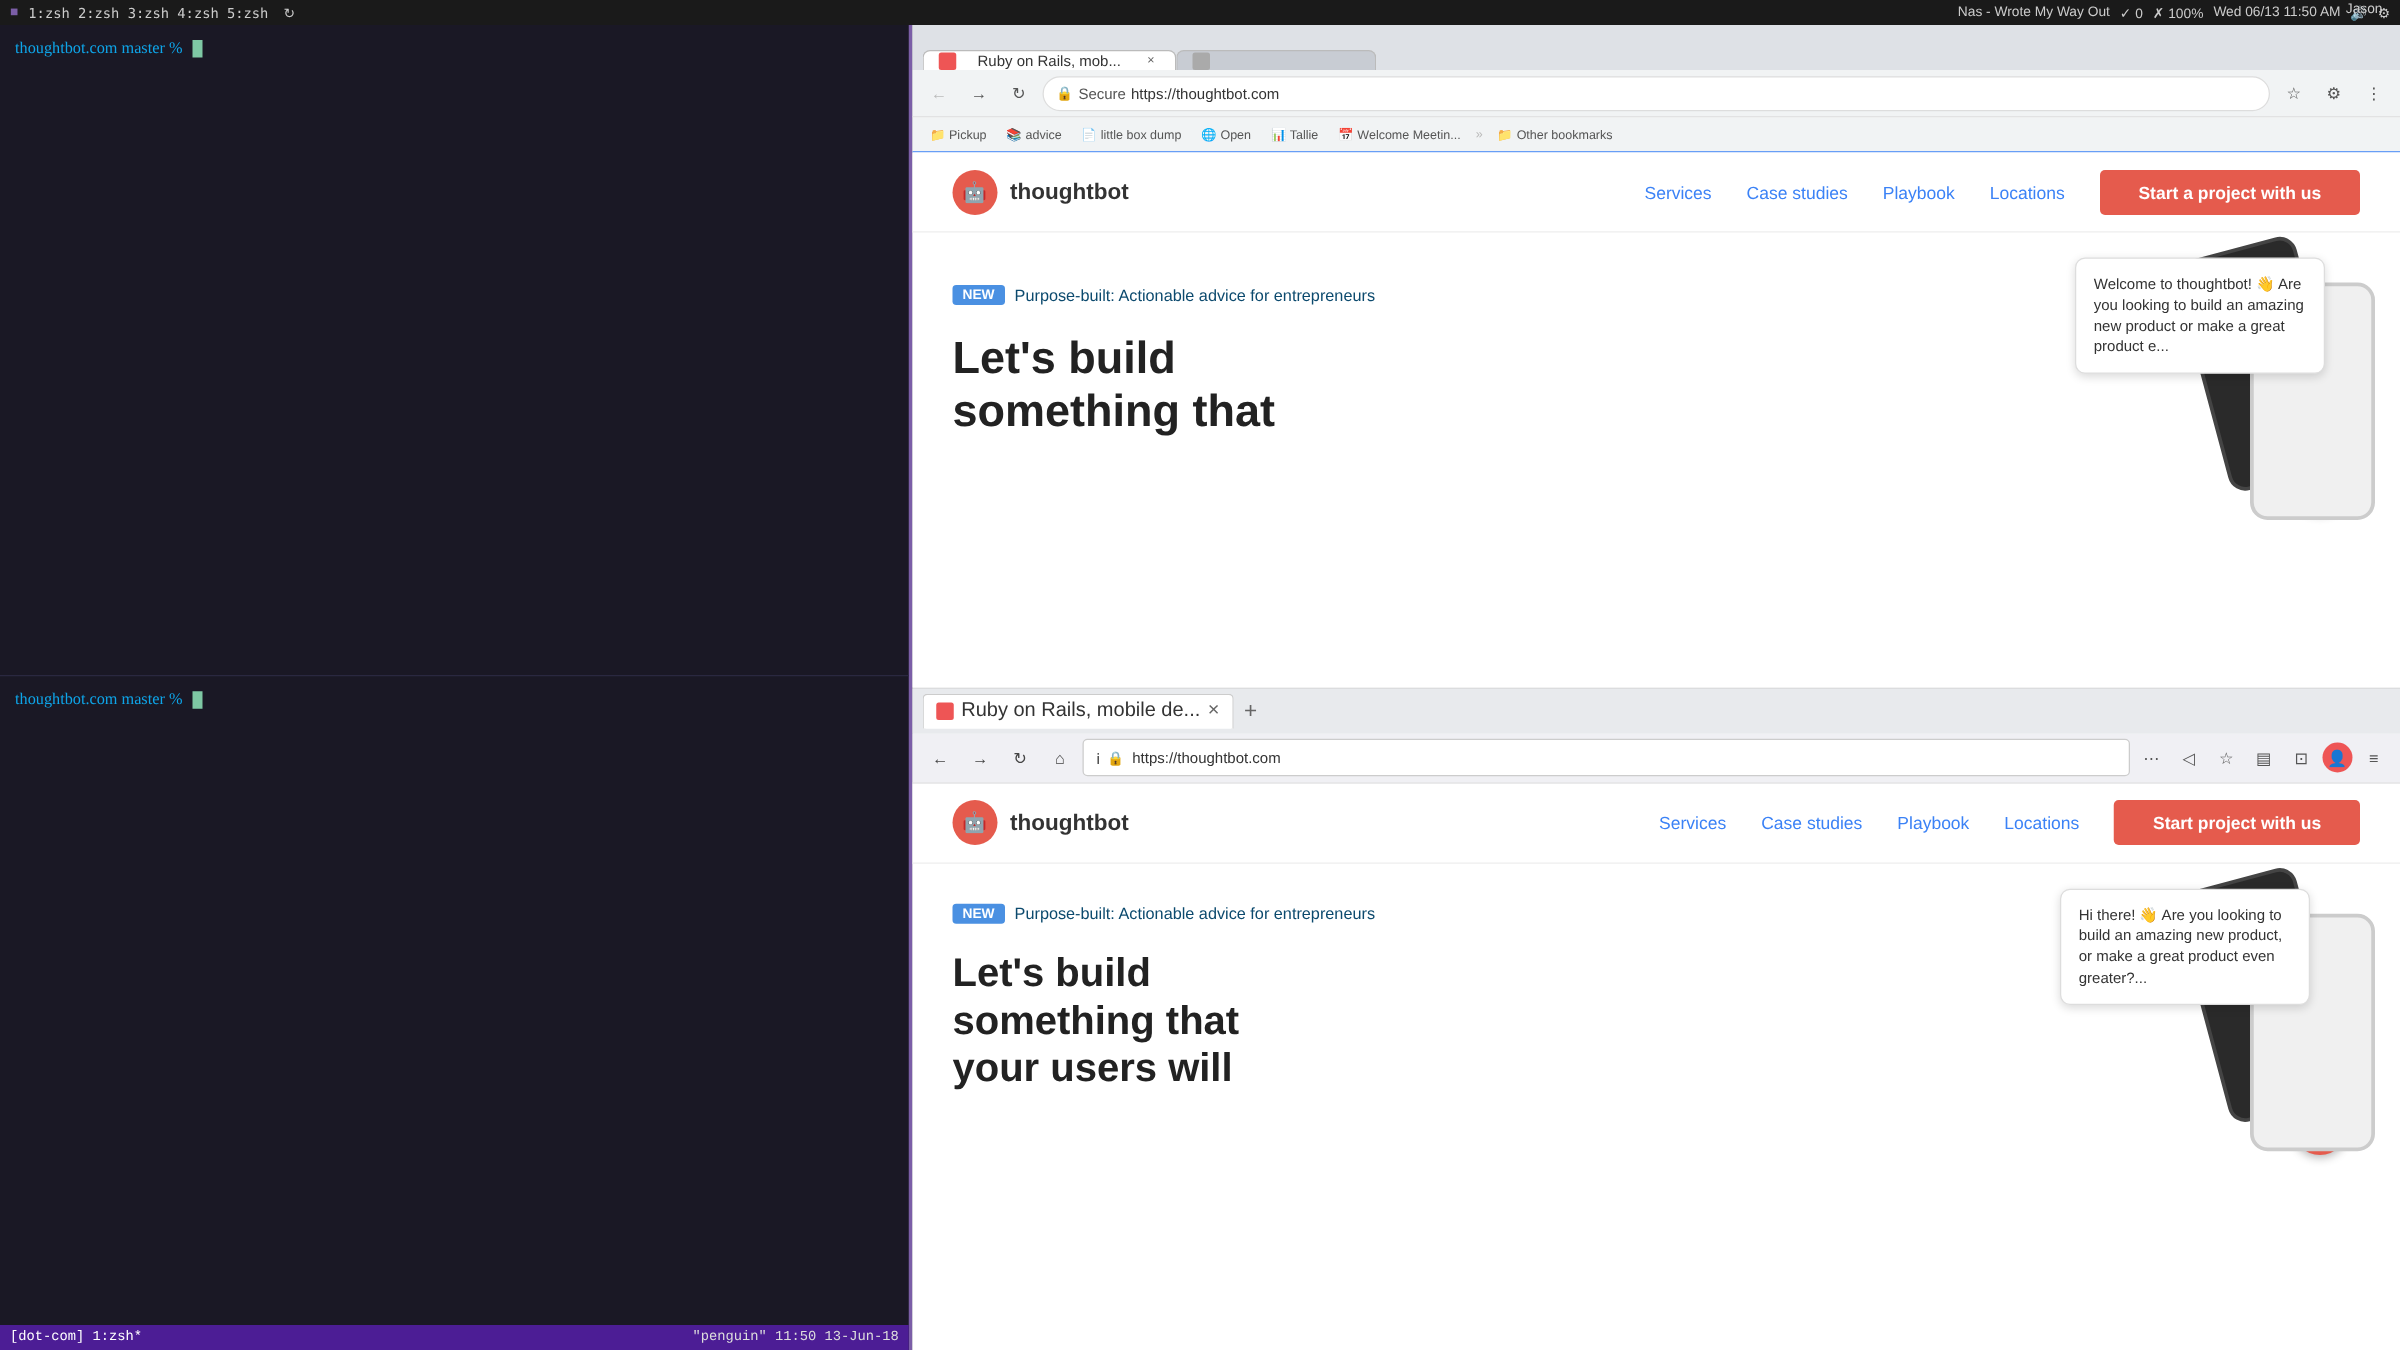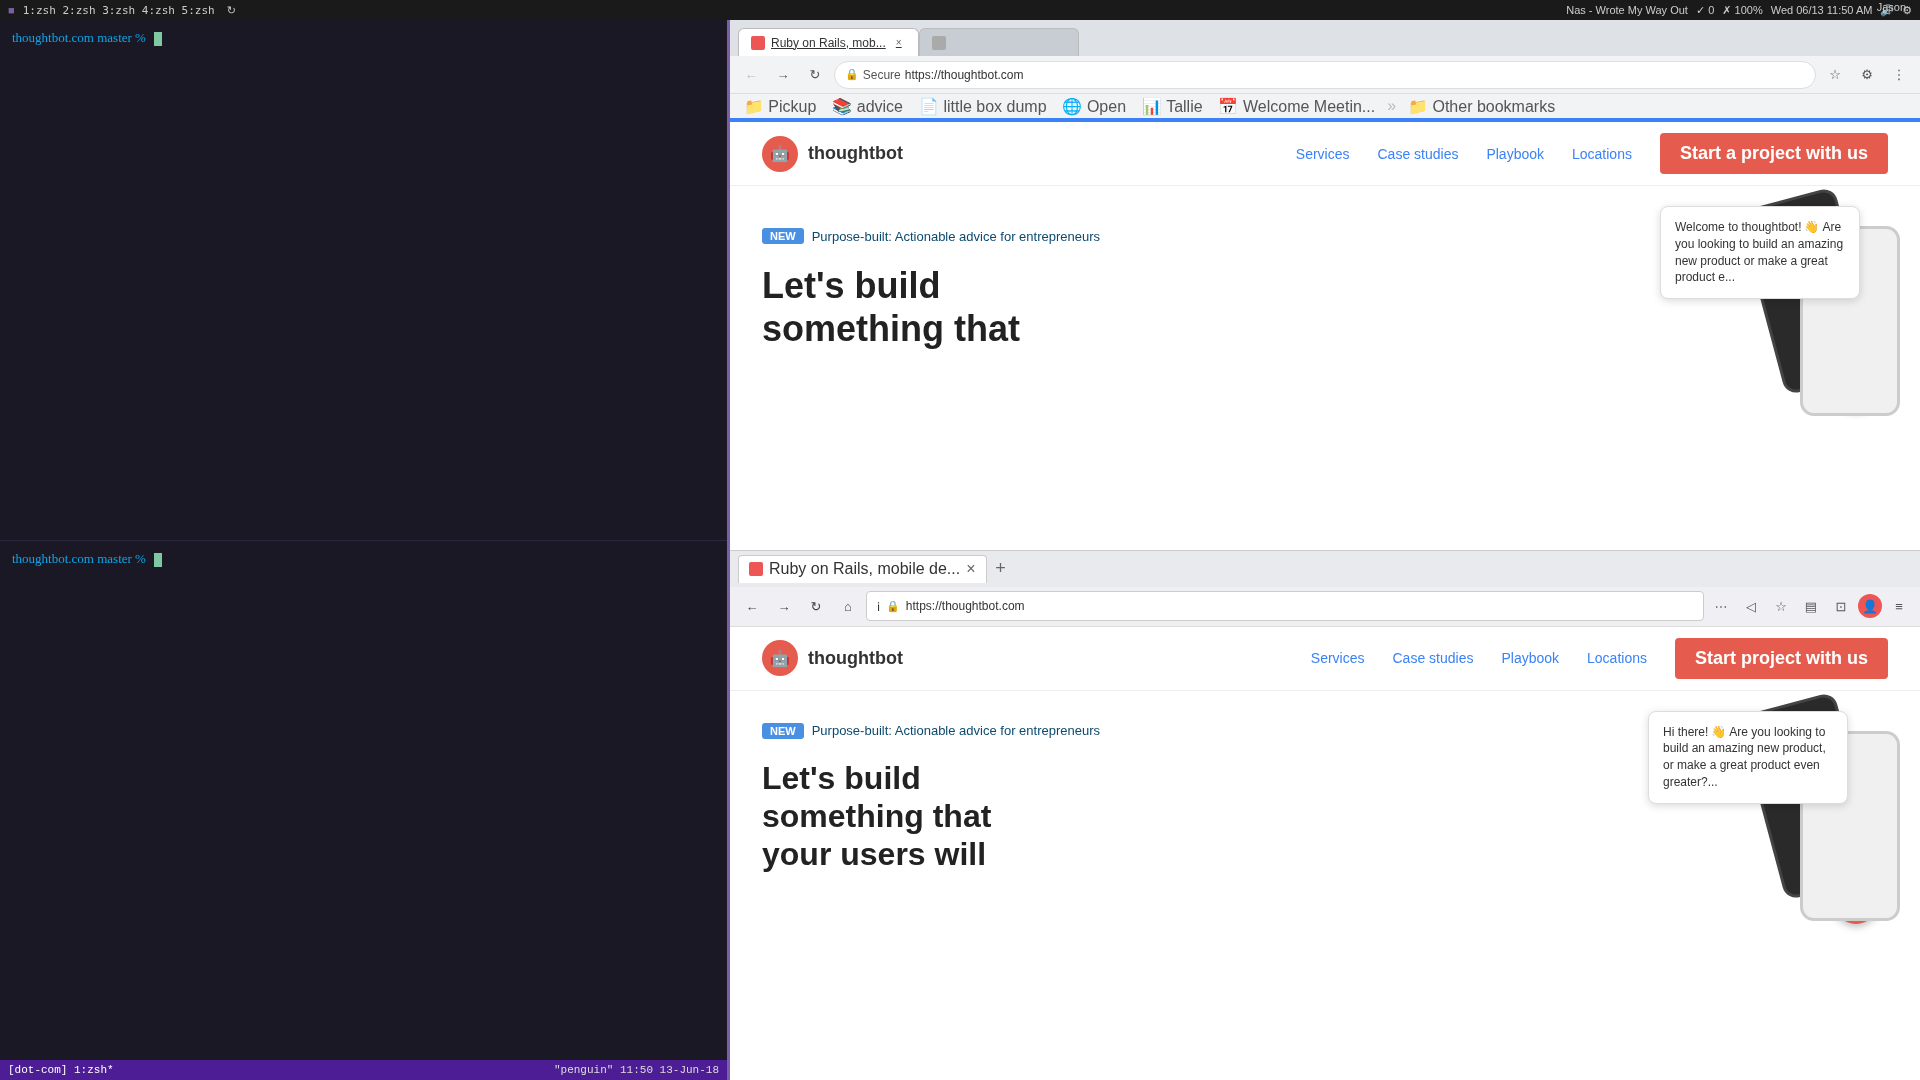--- a/index.html
+++ b/index.html
@@ -109,33 +109,32 @@
       display: flex;
       align-items: center;
       padding: 0 8px;
     }
     .chrome-tabs {
       display: flex;
       align-items: flex-end;
       height: 100%;
     }
     .chrome-tab {
-      height: 28px;
+      height: 16px;
       background: #fff;
       border-radius: 6px 6px 0 0;
       padding: 0 12px;
       display: flex;
       align-items: center;
-      gap: 6px;
+      gap: 17px;
       font-size: 12px;
       color: #333;
       min-width: 160px;
       border: 1px solid #bbb;
       border-bottom: none;
-      text-decoration: underline;
     }
     .chrome-tab-inactive {
       background: #c8ccd3;
       color: #666;
     }
     .chrome-tab-favicon {
       width: 14px;
       height: 14px;
       background: #e55;
       border-radius: 2px;
@@ -190,23 +189,23 @@
     .secure-icon { color: #4caf50; font-size: 11px; }
     .address-text { color: #555; }
 
     .bookmarks-bar {
       height: 28px;
       background: #f1f3f4;
       display: flex;
       align-items: center;
       padding: 0 8px;
       gap: 4px;
-      font-size: 16px;
+      font-size: 10px;
       color: #555;
-      border-bottom: 4px solid #3b82f6;
+      border-bottom: 1px solid #3b82f6;
       overflow: hidden;
     }
     .bookmark-item {
       padding: 2px 6px;
       border-radius: 3px;
       white-space: nowrap;
       display: flex;
       align-items: center;
       gap: 3px;
       cursor: pointer;
@@ -256,23 +255,23 @@
     }
     .nav-link {
       font-size: 14px;
       color: #3b82f6;
       text-decoration: none;
       cursor: pointer;
     }
     .nav-cta {
       background: #e55b4d;
       color: #fff;
-      padding: 10px 20px;
+      padding: 10px 31px;
       border-radius: 4px;
-      font-size: 18px;
+      font-size: 14px;
       font-weight: 600;
       cursor: pointer;
       white-space: nowrap;
       text-align: right;
     }
 
     .site-hero {
       padding: 40px 32px 20px;
       position: relative;
     }

